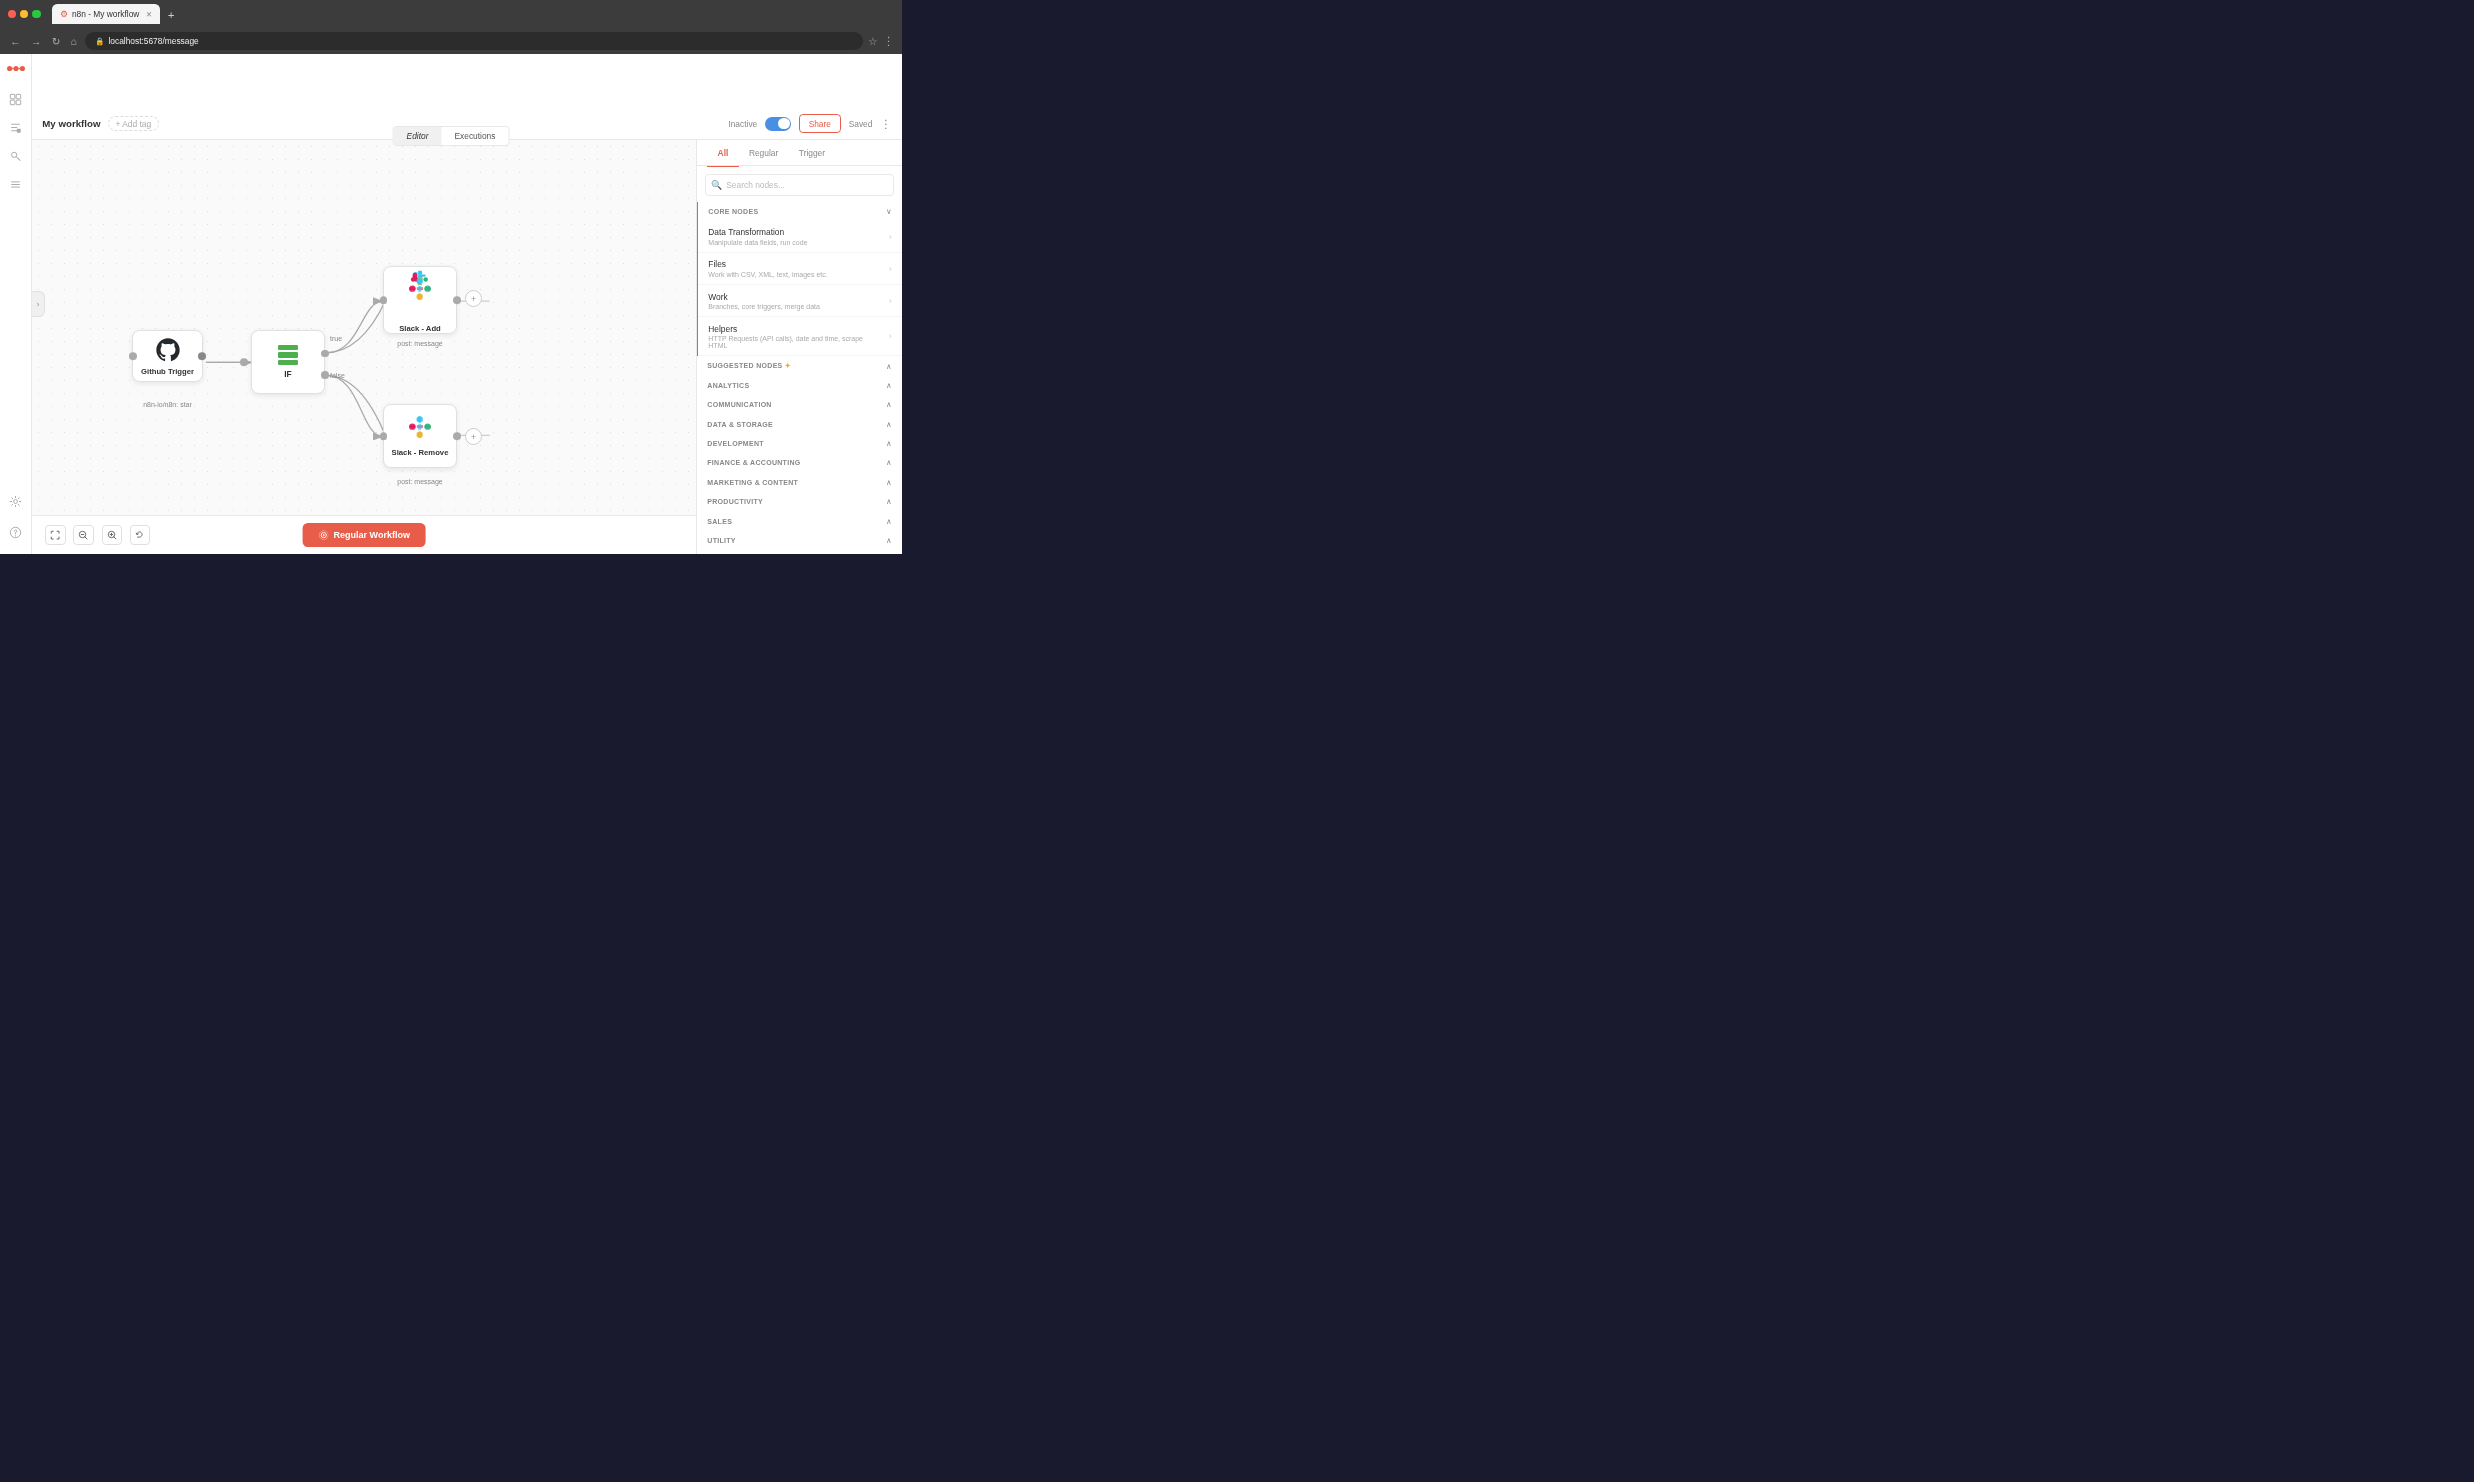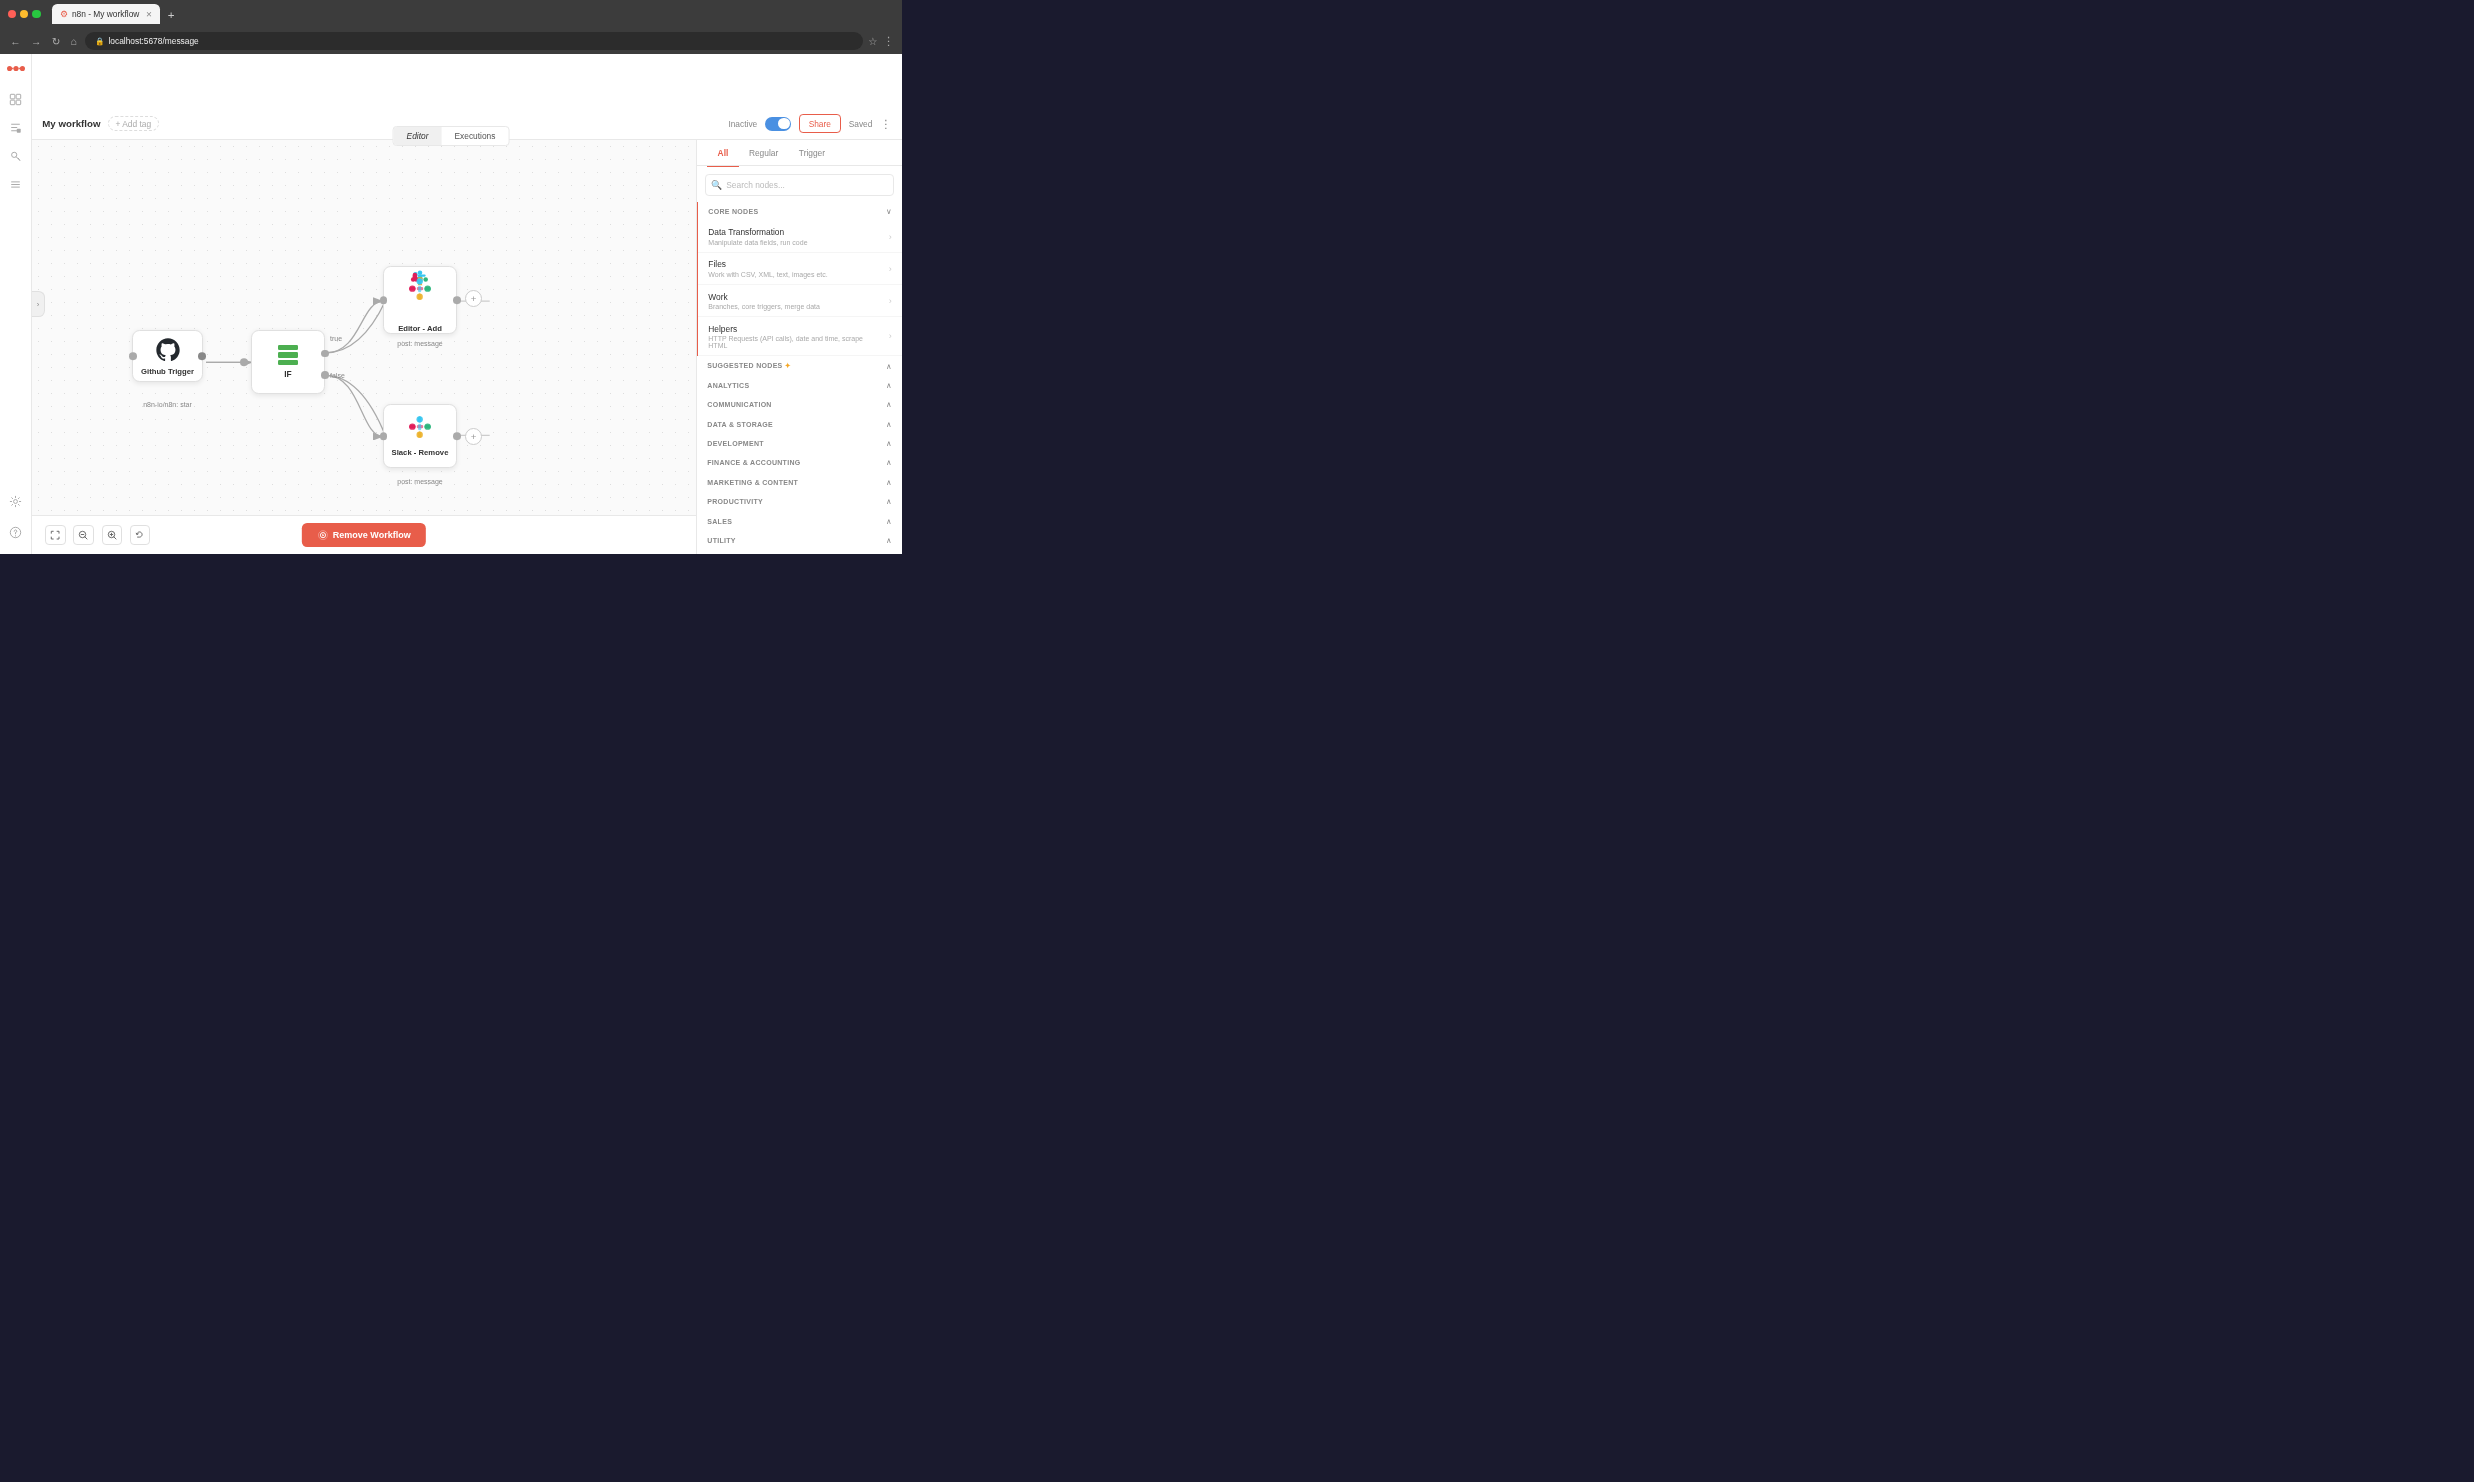--- a/index.html
+++ b/index.html
@@ -311,21 +311,21 @@
           <circle cx="21.5" cy="10" r="5" fill="#36c5f0" opacity="0.9"></circle>
 
           <rect x="19" y="29" width="5" height="10" rx="2.5" fill="#ecb22e"></rect>
           <circle cx="21.5" cy="34" r="5" fill="#ecb22e" opacity="0.9"></circle>
 
           <rect x="16" y="16" width="11" height="11" rx="1" fill="#fff"></rect>
           <rect x="17" y="19" width="10" height="5" rx="2" fill="#e01e5a" opacity="0.6"></rect>
           <rect x="19" y="17" width="5" height="10" rx="2" fill="#36c5f0" opacity="0.6"></rect>
         </svg>
       </div>
-      <span style="font-size:7.7px; font-weight:600; color:#333; margin-top:32px;">Editor - Add</span>
+      <span style="font-size:7.7px; font-weight:600; color:#333; margin-top:32px;">Slack - Add</span>
 
       <div style="position:absolute; right:-4.5px; top:50%; transform:translateY(-50%); width:7.7px; height:7.7px; background:#aaa; border-radius:50%;"></div>
     </div>
     <div style="position:absolute; left:351px; top:197px; width:74px; text-align:center;">
       <span style="font-size:7px; color:#888;">post: message</span>
     </div>
 
     <div style="position:absolute; left:433px; top:150px; width:17px; height:17px; background:#fff; border:1.3px solid #ccc; border-radius:50%; display:flex; align-items:center; justify-content:center; font-size:9.7px; color:#999; cursor:pointer;">+</div>
 
     <div class="node slack-remove-node" style="left:351px; top:264px; width:74px; height:64px;">
@@ -381,21 +381,21 @@
         <path d="M3 7C3 4.8 4.8 3 7 3c2.2 0 4 1.8 4 4s-1.8 4-4 4H4" stroke="#666" stroke-width="1.5" stroke-linecap="round"></path>
         <path d="M2 5l1 2 2-1" stroke="#666" stroke-width="1.5" stroke-linecap="round" stroke-linejoin="round"></path>
       </svg>
     </div>
     <button class="execute-btn">
       <svg width="10.3" height="10.3" viewBox="0 0 16 16" fill="none">
         <circle cx="8" cy="8" r="7" stroke="rgba(255,255,255,0.5)" stroke-width="1"></circle>
         <circle cx="8" cy="8" r="4" fill="none" stroke="white" stroke-width="1.5"></circle>
         <path d="M7 6l3 2-3 2V6z" fill="white"></path>
       </svg>
-      <span>Remove Workflow</span>
+      <span>Regular Workflow</span>
     </button>
   </div>
 
   <div class="right-panel">
     <div class="panel-tabs">
       <div class="panel-tab active">All</div>
       <div class="panel-tab">Regular</div>
       <div class="panel-tab">Trigger</div>
     </div>
     <div class="search-box">

